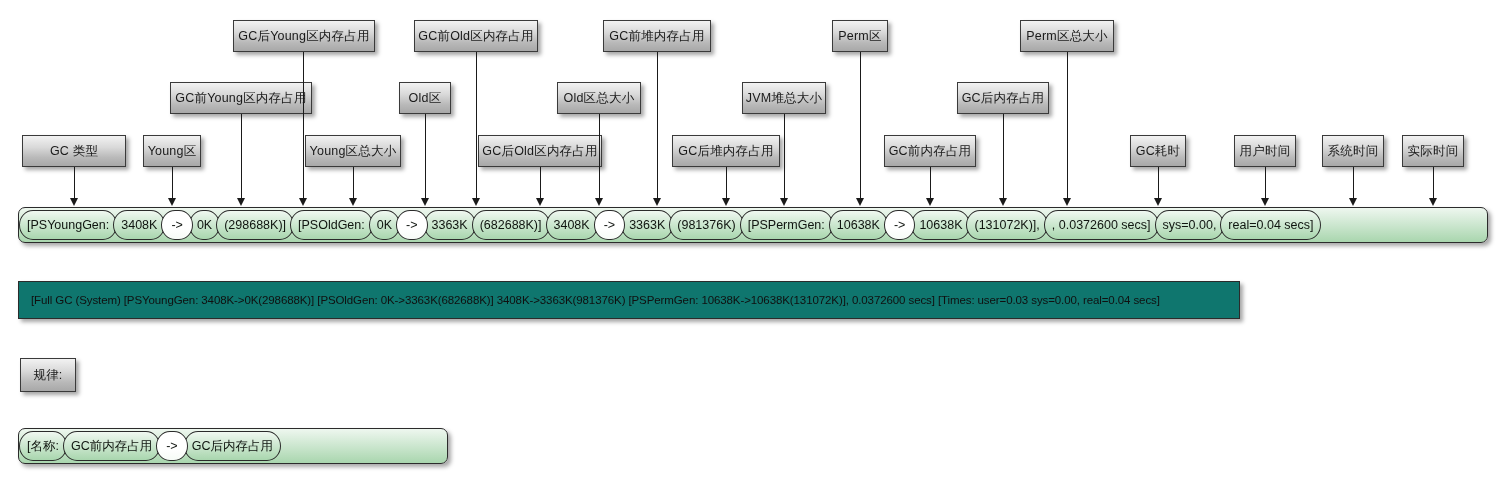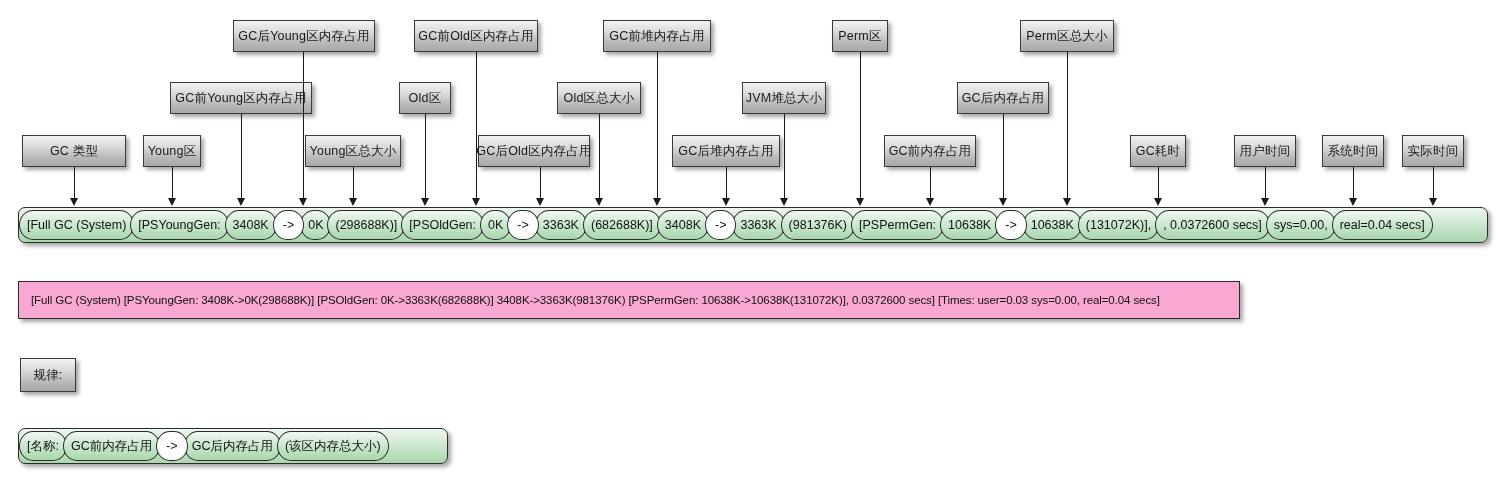--- a/index.html
+++ b/index.html
@@ -84,21 +84,21 @@
     font-weight: normal;
     padding: 0 9px;
     z-index: 3;
   }
 
   
   .logbox {
     position: absolute;
     box-sizing: border-box;
     border: 1px solid #2b2b2b;
-    background: #f9a8d4;
+    background: #0f766e;
     box-shadow: 3px 3px 4px rgba(0,0,0,0.35);
     display: flex;
     align-items: center;
     padding-left: 12px;
     font-size: 11.5px;
     color: #101010;
     white-space: nowrap;
     letter-spacing: -0.1px;
   }
 </style>
@@ -136,21 +136,21 @@
       <div class="anno" style="left: 399px; top: 82px; width: 52px; height: 32px;">
         <span>Old区</span>
       </div>
       <div class="conn" style="left: 425px; top: 114px; height: 84px;"></div>
       <div class="arrowhead" style="left: 421px; top: 198px;"></div>
       <div class="anno" style="left: 414px; top: 20px; width: 124px; height: 32px;">
         <span>GC前Old区内存占用</span>
       </div>
       <div class="conn" style="left: 476px; top: 52px; height: 146px;"></div>
       <div class="arrowhead" style="left: 472px; top: 198px;"></div>
-      <div class="anno" style="left: 478px; top: 135px; width: 112px; height: 32px;">
+      <div class="anno" style="left: 478px; top: 135px; width: 124px; height: 32px;">
         <span>GC后Old区内存占用</span>
       </div>
       <div class="conn" style="left: 540px; top: 167px; height: 31px;"></div>
       <div class="arrowhead" style="left: 536px; top: 198px;"></div>
       <div class="anno" style="left: 557px; top: 82px; width: 84px; height: 32px;">
         <span>Old区总大小</span>
       </div>
       <div class="conn" style="left: 599px; top: 114px; height: 84px;"></div>
       <div class="arrowhead" style="left: 595px; top: 198px;"></div>
       <div class="anno" style="left: 603px; top: 20px; width: 108px; height: 32px;">
@@ -204,23 +204,20 @@
       <div class="conn" style="left: 1353px; top: 167px; height: 31px;"></div>
       <div class="arrowhead" style="left: 1349px; top: 198px;"></div>
       <div class="anno" style="left: 1402px; top: 135px; width: 62px; height: 32px;">
         <span>实际时间</span>
       </div>
       <div class="conn" style="left: 1433px; top: 167px; height: 31px;"></div>
       <div class="arrowhead" style="left: 1429px; top: 198px;"></div>
     </div>
 
   <div class="pillbar" id="main-bar" style="left: 18px; top: 207px; width: 1470px; height: 36px;">
-      <div class="pill" style="flex: 0 0 104.497px;">
-        <span>[Full GC (System)</span>
-      </div>
       <div class="pill" style="flex: 0 0 89.0347px;">
         <span>[PSYoungGen:</span>
       </div>
       <div class="pill" style="flex: 0 0 47.2643px;">
         <span>3408K</span>
       </div>
       <div class="pill arrowcell" style="flex: 0 0 28.5172px;">
         <span>-&gt;</span>
       </div>
       <div class="pill" style="flex: 0 0 28.3614px;">
@@ -296,17 +293,14 @@
       </div>
       <div class="pill" style="flex: 0 0 92.2709px;">
         <span>GC前内存占用</span>
       </div>
       <div class="pill arrowcell" style="flex: 0 0 29.8576px;">
         <span>-&gt;</span>
       </div>
       <div class="pill" style="flex: 0 0 92.2709px;">
         <span>GC后内存占用</span>
       </div>
-      <div class="pill" style="flex: 0 0 106.103px;">
-        <span>(该区内存总大小)</span>
-      </div>
     </div>
 </div>
 
 </body></html>

